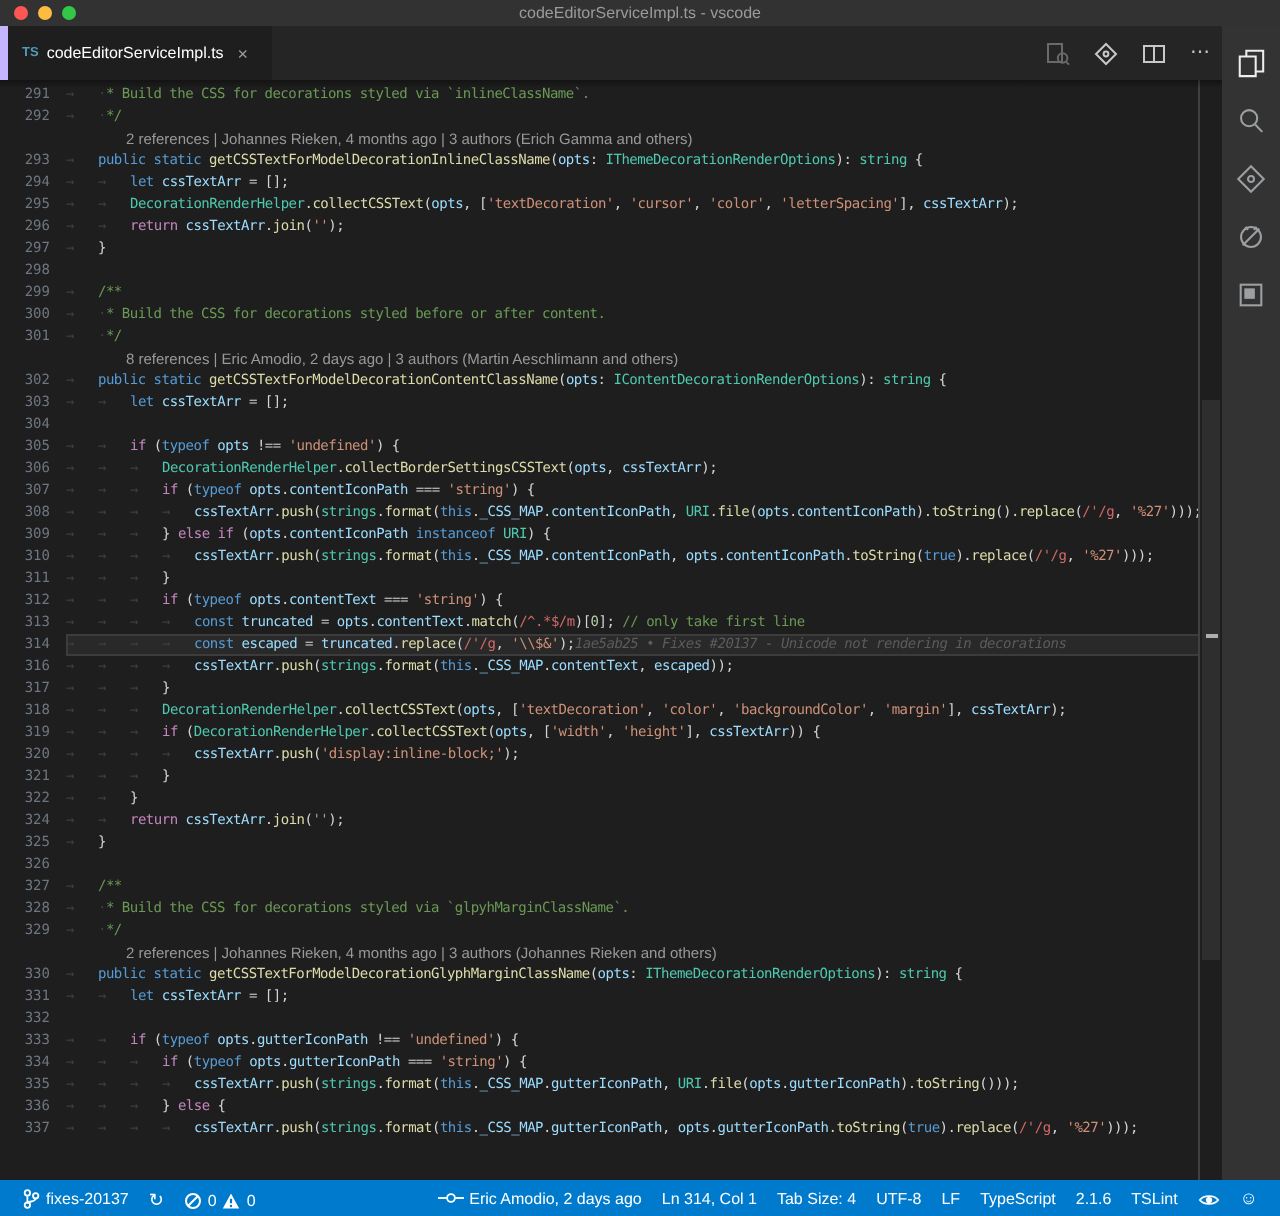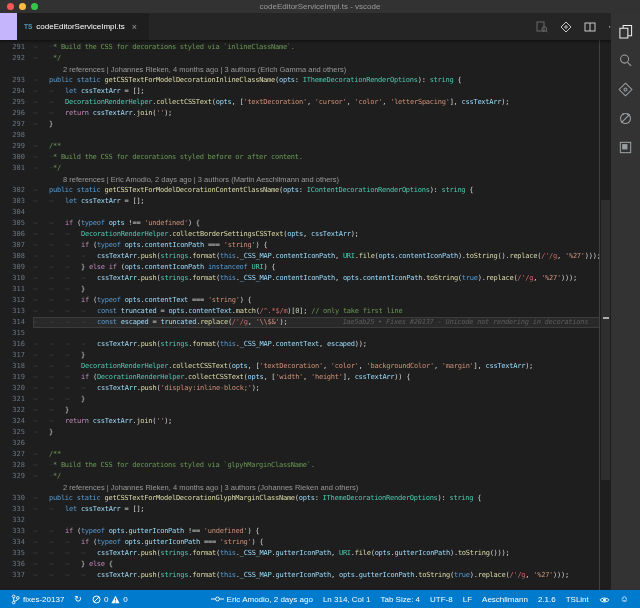--- a/index.html
+++ b/index.html
@@ -6,21 +6,21 @@
   .window{position:relative;width:640px;height:608px;background:#c4b5fd;overflow:hidden;
           font-family:"Liberation Sans",sans-serif;-webkit-font-smoothing:antialiased;}
   
   .titlebar{position:absolute;top:0;left:0;right:0;height:13px;background:#323233;
             display:flex;align-items:center;}
   .traffic{position:absolute;left:7px;top:3px;display:flex;gap:5px;}
   .tl{width:7px;height:7px;border-radius:50%;display:inline-block;}
   .tl.red{background:#fc5753;} .tl.yellow{background:#fdbc40;} .tl.green{background:#33c748;}
   .title{flex:1;text-align:center;color:#9b9b9b;font-size:8px;line-height:13px;}
   
-  .tabbar{position:absolute;top:13px;left:17px;width:611px;height:27px;background:#252526;
+  .tabbar{position:absolute;top:13px;left:4px;width:611px;height:27px;background:#252526;
           display:flex;align-items:stretch;justify-content:space-between;}
   .tab{width:118px;background:#1e1e1e;display:flex;align-items:center;padding:0 7px;gap:4px;}
   .ts-badge{color:#519aba;font-size:6.5px;font-weight:bold;}
   .tab-name{color:#ffffff;font-size:8px;white-space:nowrap;}
   .tab-close{color:#9a9a9a;font-size:9px;margin-left:3px;}
   .editor-actions{margin-left:auto;display:flex;align-items:center;gap:11px;padding-right:8px;}
   .ea{display:flex;align-items:center;justify-content:center;width:13px;height:13px;}
   .ea svg{display:block;}
   .ea-more{color:#c5c5c5;font-size:10px;letter-spacing:1px;line-height:13px;}
   
@@ -35,33 +35,33 @@
   .row{display:flex;height:11px;line-height:11px;white-space:pre;}
   .ln{width:25px;flex:none;text-align:right;margin-right:8px;color:#6e7681;
       font-family:"DejaVu Sans Mono",monospace;font-size:7px;}
   .txt{flex:1;overflow:hidden;font-family:"DejaVu Sans Mono",monospace;font-size:7px;
        letter-spacing:-0.25px;color:#d4d4d4;}
   .row.cur .txt{background:rgba(255,255,255,.05);box-shadow:inset 0 0 0 1px rgba(255,255,255,.09);}
   .lens{flex:1;margin-left:30px;color:#999999;font-size:7.5px;font-family:"Liberation Sans",sans-serif;
         overflow:hidden;}
   .ws{display:inline-block;width:16px;color:#3f3f3f;}
   .wd{color:#3f3f3f;}
-  .ghost{color:#5c5c5c;margin-left:55px;font-style:italic;}
+  .ghost{color:#5c5c5c;font-style:italic;}
   .tk-k{color:#569cd6}.tk-c{color:#c586c0}.tk-f{color:#dcdcaa}.tk-t{color:#4ec9b0}
   .tk-v{color:#9cdcfe}.tk-s{color:#ce9178}.tk-r{color:#d16969}.tk-n{color:#b5cea8}
   .tk-m{color:#6a9955}.tk-p{color:#d4d4d4}
   
   .sb{position:absolute;top:0;right:0;width:11px;bottom:0;border-left:1px solid #404040;}
   .sb-thumb{position:absolute;left:1px;right:1px;top:160px;height:280px;background:rgba(121,121,121,.18);}
   .sb-cursor{position:absolute;right:2px;width:6px;height:2px;top:277px;background:#aeafad;}
   
   .statusbar{position:absolute;left:0;right:0;bottom:0;height:18px;background:#007acc;color:#ffffff;
              display:flex;align-items:center;font-size:8px;padding:0 6px;box-sizing:border-box;}
   .sb-item{display:flex;align-items:center;gap:3px;padding:0 5px;white-space:nowrap;}
-  .sb-left{display:flex;align-items:center;}
+  .sb-left{display:flex;align-items:flex-end;}
   .sb-right{margin-left:auto;display:flex;align-items:flex-end;}
   .sync-glyph{font-size:9px;line-height:9px;}
   .smiley{font-size:9px;line-height:9px;}
   svg.wic{stroke:#ffffff;fill:none;stroke-width:1;}
   svg.gic{stroke:#9da0a2;fill:none;stroke-width:1.1;}
   svg.gic.active{stroke:#eeeeee;}
   svg.dic{stroke:#6a6a6a;fill:none;stroke-width:1;}
   svg.lic{stroke:#c8c8c8;fill:none;stroke-width:1;}
 </style>
 </head>
@@ -164,21 +164,20 @@
         <div class="row"><span class="ln">305</span><span class="txt"><span class="ws">→</span><span class="ws">→</span><span class="tk-c">if</span><span class="tk-p"> (</span><span class="tk-k">typeof</span><span class="tk-p"> </span><span class="tk-v">opts</span><span class="tk-p"> !== </span><span class="tk-s">'undefined'</span><span class="tk-p">) {</span></span></div>
         <div class="row"><span class="ln">306</span><span class="txt"><span class="ws">→</span><span class="ws">→</span><span class="ws">→</span><span class="tk-t">DecorationRenderHelper</span><span class="tk-p">.</span><span class="tk-f">collectBorderSettingsCSSText</span><span class="tk-p">(</span><span class="tk-v">opts</span><span class="tk-p">, </span><span class="tk-v">cssTextArr</span><span class="tk-p">);</span></span></div>
         <div class="row"><span class="ln">307</span><span class="txt"><span class="ws">→</span><span class="ws">→</span><span class="ws">→</span><span class="tk-c">if</span><span class="tk-p"> (</span><span class="tk-k">typeof</span><span class="tk-p"> </span><span class="tk-v">opts</span><span class="tk-p">.</span><span class="tk-v">contentIconPath</span><span class="tk-p"> === </span><span class="tk-s">'string'</span><span class="tk-p">) {</span></span></div>
         <div class="row"><span class="ln">308</span><span class="txt"><span class="ws">→</span><span class="ws">→</span><span class="ws">→</span><span class="ws">→</span><span class="tk-v">cssTextArr</span><span class="tk-p">.</span><span class="tk-f">push</span><span class="tk-p">(</span><span class="tk-t">strings</span><span class="tk-p">.</span><span class="tk-f">format</span><span class="tk-p">(</span><span class="tk-k">this</span><span class="tk-p">.</span><span class="tk-v">_CSS_MAP</span><span class="tk-p">.</span><span class="tk-v">contentIconPath</span><span class="tk-p">, </span><span class="tk-t">URI</span><span class="tk-p">.</span><span class="tk-f">file</span><span class="tk-p">(</span><span class="tk-v">opts</span><span class="tk-p">.</span><span class="tk-v">contentIconPath</span><span class="tk-p">).</span><span class="tk-f">toString</span><span class="tk-p">().</span><span class="tk-f">replace</span><span class="tk-p">(</span><span class="tk-r">/'/g</span><span class="tk-p">, </span><span class="tk-s">'%27'</span><span class="tk-p">)));</span></span></div>
         <div class="row"><span class="ln">309</span><span class="txt"><span class="ws">→</span><span class="ws">→</span><span class="ws">→</span><span class="tk-p">} </span><span class="tk-c">else</span><span class="tk-p"> </span><span class="tk-c">if</span><span class="tk-p"> (</span><span class="tk-v">opts</span><span class="tk-p">.</span><span class="tk-v">contentIconPath</span><span class="tk-p"> </span><span class="tk-k">instanceof</span><span class="tk-p"> </span><span class="tk-t">URI</span><span class="tk-p">) {</span></span></div>
         <div class="row"><span class="ln">310</span><span class="txt"><span class="ws">→</span><span class="ws">→</span><span class="ws">→</span><span class="ws">→</span><span class="tk-v">cssTextArr</span><span class="tk-p">.</span><span class="tk-f">push</span><span class="tk-p">(</span><span class="tk-t">strings</span><span class="tk-p">.</span><span class="tk-f">format</span><span class="tk-p">(</span><span class="tk-k">this</span><span class="tk-p">.</span><span class="tk-v">_CSS_MAP</span><span class="tk-p">.</span><span class="tk-v">contentIconPath</span><span class="tk-p">, </span><span class="tk-v">opts</span><span class="tk-p">.</span><span class="tk-v">contentIconPath</span><span class="tk-p">.</span><span class="tk-f">toString</span><span class="tk-p">(</span><span class="tk-k">true</span><span class="tk-p">).</span><span class="tk-f">replace</span><span class="tk-p">(</span><span class="tk-r">/'/g</span><span class="tk-p">, </span><span class="tk-s">'%27'</span><span class="tk-p">)));</span></span></div>
         <div class="row"><span class="ln">311</span><span class="txt"><span class="ws">→</span><span class="ws">→</span><span class="ws">→</span><span class="tk-p">}</span></span></div>
         <div class="row"><span class="ln">312</span><span class="txt"><span class="ws">→</span><span class="ws">→</span><span class="ws">→</span><span class="tk-c">if</span><span class="tk-p"> (</span><span class="tk-k">typeof</span><span class="tk-p"> </span><span class="tk-v">opts</span><span class="tk-p">.</span><span class="tk-v">contentText</span><span class="tk-p"> === </span><span class="tk-s">'string'</span><span class="tk-p">) {</span></span></div>
         <div class="row"><span class="ln">313</span><span class="txt"><span class="ws">→</span><span class="ws">→</span><span class="ws">→</span><span class="ws">→</span><span class="tk-k">const</span><span class="tk-p"> </span><span class="tk-v">truncated</span><span class="tk-p"> = </span><span class="tk-v">opts</span><span class="tk-p">.</span><span class="tk-v">contentText</span><span class="tk-p">.</span><span class="tk-f">match</span><span class="tk-p">(</span><span class="tk-r">/^.*$/m</span><span class="tk-p">)[</span><span class="tk-n">0</span><span class="tk-p">]; </span><span class="tk-m">// only take first line</span></span></div>
         <div class="row cur"><span class="ln">314</span><span class="txt"><span class="ws">→</span><span class="ws">→</span><span class="ws">→</span><span class="ws">→</span><span class="tk-k">const</span><span class="tk-p"> </span><span class="tk-v">escaped</span><span class="tk-p"> = </span><span class="tk-v">truncated</span><span class="tk-p">.</span><span class="tk-f">replace</span><span class="tk-p">(</span><span class="tk-r">/'/g</span><span class="tk-p">, </span><span class="tk-s">'\\$&amp;'</span><span class="tk-p">);</span><span class="ghost">1ae5ab25 • Fixes #20137 - Unicode not rendering in decorations</span></span></div>
-        <div class="row"><span class="ln">315</span><span class="txt"></span></div>
         <div class="row"><span class="ln">316</span><span class="txt"><span class="ws">→</span><span class="ws">→</span><span class="ws">→</span><span class="ws">→</span><span class="tk-v">cssTextArr</span><span class="tk-p">.</span><span class="tk-f">push</span><span class="tk-p">(</span><span class="tk-t">strings</span><span class="tk-p">.</span><span class="tk-f">format</span><span class="tk-p">(</span><span class="tk-k">this</span><span class="tk-p">.</span><span class="tk-v">_CSS_MAP</span><span class="tk-p">.</span><span class="tk-v">contentText</span><span class="tk-p">, </span><span class="tk-v">escaped</span><span class="tk-p">));</span></span></div>
         <div class="row"><span class="ln">317</span><span class="txt"><span class="ws">→</span><span class="ws">→</span><span class="ws">→</span><span class="tk-p">}</span></span></div>
         <div class="row"><span class="ln">318</span><span class="txt"><span class="ws">→</span><span class="ws">→</span><span class="ws">→</span><span class="tk-t">DecorationRenderHelper</span><span class="tk-p">.</span><span class="tk-f">collectCSSText</span><span class="tk-p">(</span><span class="tk-v">opts</span><span class="tk-p">, [</span><span class="tk-s">'textDecoration'</span><span class="tk-p">, </span><span class="tk-s">'color'</span><span class="tk-p">, </span><span class="tk-s">'backgroundColor'</span><span class="tk-p">, </span><span class="tk-s">'margin'</span><span class="tk-p">], </span><span class="tk-v">cssTextArr</span><span class="tk-p">);</span></span></div>
         <div class="row"><span class="ln">319</span><span class="txt"><span class="ws">→</span><span class="ws">→</span><span class="ws">→</span><span class="tk-c">if</span><span class="tk-p"> (</span><span class="tk-t">DecorationRenderHelper</span><span class="tk-p">.</span><span class="tk-f">collectCSSText</span><span class="tk-p">(</span><span class="tk-v">opts</span><span class="tk-p">, [</span><span class="tk-s">'width'</span><span class="tk-p">, </span><span class="tk-s">'height'</span><span class="tk-p">], </span><span class="tk-v">cssTextArr</span><span class="tk-p">)) {</span></span></div>
         <div class="row"><span class="ln">320</span><span class="txt"><span class="ws">→</span><span class="ws">→</span><span class="ws">→</span><span class="ws">→</span><span class="tk-v">cssTextArr</span><span class="tk-p">.</span><span class="tk-f">push</span><span class="tk-p">(</span><span class="tk-s">'display:inline-block;'</span><span class="tk-p">);</span></span></div>
         <div class="row"><span class="ln">321</span><span class="txt"><span class="ws">→</span><span class="ws">→</span><span class="ws">→</span><span class="tk-p">}</span></span></div>
         <div class="row"><span class="ln">322</span><span class="txt"><span class="ws">→</span><span class="ws">→</span><span class="tk-p">}</span></span></div>
         <div class="row"><span class="ln">324</span><span class="txt"><span class="ws">→</span><span class="ws">→</span><span class="tk-c">return</span><span class="tk-p"> </span><span class="tk-v">cssTextArr</span><span class="tk-p">.</span><span class="tk-f">join</span><span class="tk-p">(</span><span class="tk-s">''</span><span class="tk-p">);</span></span></div>
         <div class="row"><span class="ln">325</span><span class="txt"><span class="ws">→</span><span class="tk-p">}</span></span></div>
         <div class="row"><span class="ln">326</span><span class="txt"></span></div>
@@ -235,21 +234,21 @@
             <line x1="0" y1="4" x2="4.6" y2="4"></line>
             <circle cx="7" cy="4" r="2.1"></circle>
             <line x1="9.4" y1="4" x2="14" y2="4"></line>
           </svg>
         <span>Eric Amodio, 2 days ago</span>
       </span>
       <span class="sb-item">Ln 314, Col 1</span>
       <span class="sb-item">Tab Size: 4</span>
       <span class="sb-item">UTF-8</span>
       <span class="sb-item">LF</span>
-      <span class="sb-item">Aeschlimann</span>
+      <span class="sb-item">TypeScript</span>
       <span class="sb-item">2.1.6</span>
       <span class="sb-item">TSLint</span>
       <span class="sb-item">
         <svg class="wic" width="11" height="8" viewBox="0 0 12 8">
             <path d="M1 4 C3 1.2 9 1.2 11 4 C9 6.8 3 6.8 1 4 Z"></path>
             <circle cx="6" cy="4" r="1.2" fill="#ffffff"></circle>
           </svg>
       </span>
       <span class="sb-item smiley">☺</span>
     </div>

